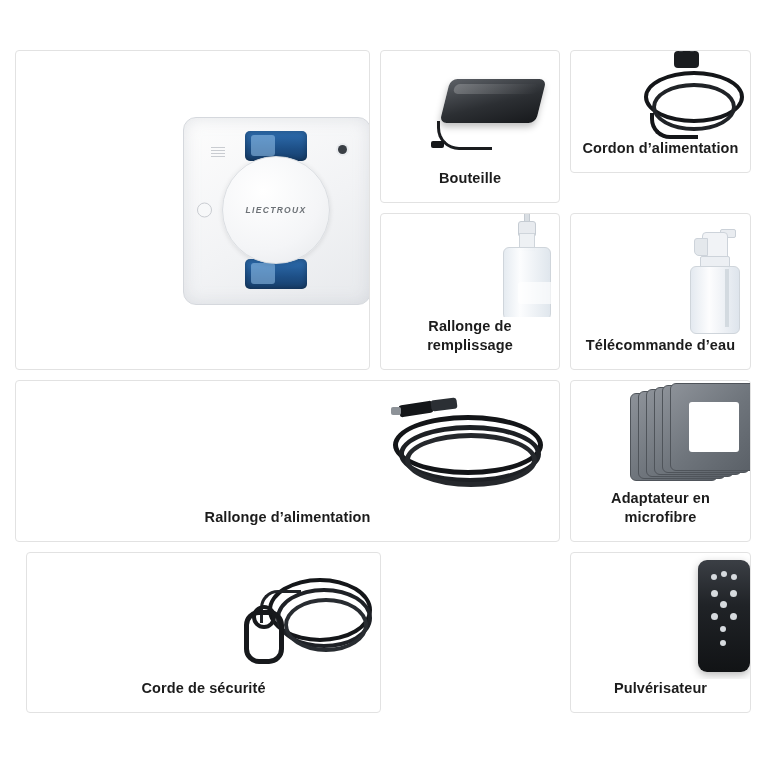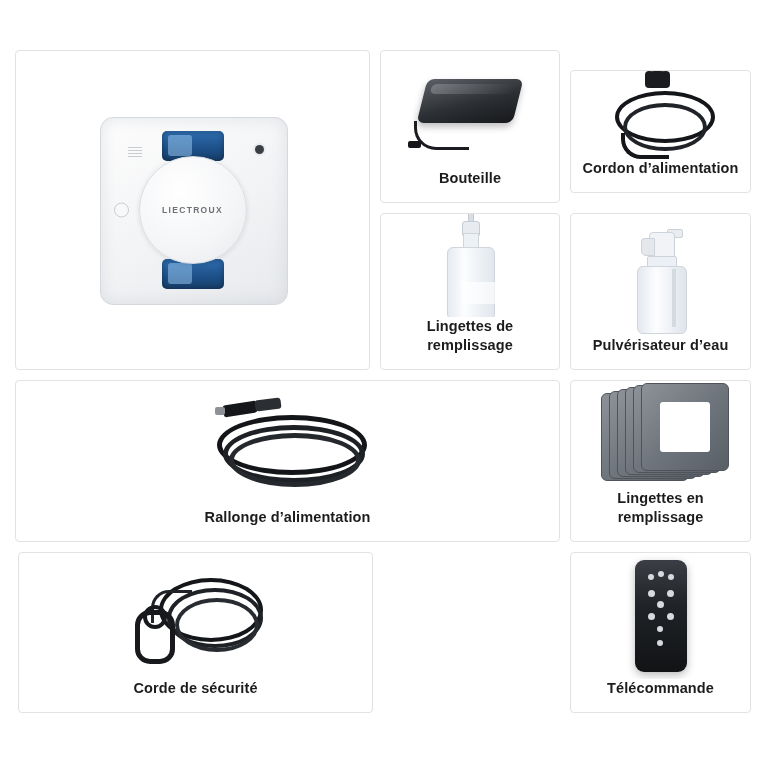--- a/index.html
+++ b/index.html
@@ -36,23 +36,24 @@
     display: flex;
     flex-direction: column;
     align-items: center;
     justify-content: flex-start;
   }
   .art {
     flex: 1 1 auto;
     width: 100%;
     display: flex;
     align-items: center;
-    justify-content: center;
+    justify-content: flex-end;
     position: relative;
     overflow: hidden;
+    font-style: italic;
   }
   .caption {
     font-size: 14.5px;
     font-weight: bold;
     line-height: 1.35;
     text-align: center;
     color: #1c1c1c;
     padding: 0 8px 13px 8px;
     letter-spacing: .1px;
   }
@@ -295,26 +296,26 @@
   }
   .rbtn {
     position: absolute; background: #d6dade; border-radius: 50%;
   }
   .rb-small { width: 6px; height: 6px; }
   .rb-mid   { width: 7px; height: 7px; }
 
   
   #cell-robot    { left: 0;    top: 0;   width: 355px; height: 320px; }
   #cell-adapter  { left: 365px;top: 0;   width: 180px; height: 153px; }
-  #cell-cord     { left: 555px;top: 0;   width: 181px; height: 123px; margin-top: 20px; }
+  #cell-cord     { left: 555px;top: 0;   width: 181px; height: 123px; }
   #cell-bottle   { left: 365px;top: 163px; width: 180px; height: 157px; }
   #cell-spray    { left: 555px;top: 163px; width: 181px; height: 157px; }
   #cell-ext      { left: 0;    top: 330px; width: 545px; height: 162px; }
   #cell-pads     { left: 555px;top: 330px; width: 181px; height: 162px; }
-  #cell-rope     { left: 3px;    top: 502px; width: 355px; height: 161px; }
+  #cell-rope     { left: 11px;    top: 502px; width: 355px; height: 161px; }
   #cell-manual   { left: 365px;top: 502px; width: 180px; height: 161px; }
   #cell-remote   { left: 555px;top: 502px; width: 181px; height: 161px; }
 </style>
 </head>
 <body>
 
 <div class="sheet">
   <div class="grid">
 
     <div class="cell" id="cell-robot">
@@ -364,36 +365,36 @@
       <div class="art">
         <div class="bottle">
           <div class="bot-nozzle"></div>
           <div class="bot-cap"></div>
           <div class="bot-neck"></div>
           <div class="bot-body">
               <div class="bot-label"></div>
             </div>
         </div>
       </div>
-      <div class="caption">Lingettes de remplissage</div>
+      <div class="caption">Rallonge de remplissage</div>
     </div>
 
     <div class="cell" id="cell-spray">
       <div class="art">
         <div class="sprayer">
           <div class="sp-tip"></div>
           <div class="sp-head"></div>
           <div class="sp-trigger"></div>
           <div class="sp-collar"></div>
           <div class="sp-body">
               <div class="sp-stem"></div>
             </div>
         </div>
       </div>
-      <div class="caption">Pulvérisateur d’eau</div>
+      <div class="caption">Télécommande d’eau</div>
     </div>
 
     <div class="cell" id="cell-ext">
       <div class="art">
         <div class="extcable">
           <div class="ec-oval ec-o1"></div>
           <div class="ec-oval ec-o2"></div>
           <div class="ec-oval ec-o3"></div>
           <div class="ec-conn"></div>
           <div class="ec-conn2"></div>
@@ -407,21 +408,21 @@
       <div class="art">
         <div class="pads">
           <div class="pad p1"></div>
           <div class="pad p2"></div>
           <div class="pad p3"></div>
           <div class="pad p4"></div>
           <div class="pad p5"></div>
           <div class="pad p6"></div>
         </div>
       </div>
-      <div class="caption">Lingettes en remplissage</div>
+      <div class="caption">Adaptateur en microfibre</div>
     </div>
 
     <div class="cell" id="cell-rope">
       <div class="art">
         <div class="rope">
           <div class="rope-loop rl1"></div>
           <div class="rope-loop rl2"></div>
           <div class="rope-loop rl3"></div>
           <div class="rope-strand"></div>
           <div class="carabiner"></div>
@@ -439,17 +440,17 @@
           <div class="rbtn rb-small" style="left:33px; top:14px;"></div>
           <div class="rbtn rb-mid" style="left:13px; top:30px;"></div>
           <div class="rbtn rb-mid" style="left:32px; top:30px;"></div>
           <div class="rbtn rb-mid" style="left:22px; top:41px;"></div>
           <div class="rbtn rb-mid" style="left:13px; top:53px;"></div>
           <div class="rbtn rb-mid" style="left:32px; top:53px;"></div>
           <div class="rbtn rb-small" style="left:22px; top:66px;"></div>
           <div class="rbtn rb-small" style="left:22px; top:80px;"></div>
         </div>
       </div>
-      <div class="caption">Télécommande</div>
+      <div class="caption">Pulvérisateur</div>
     </div>
 
   </div>
 </div>
 
 </body></html>

